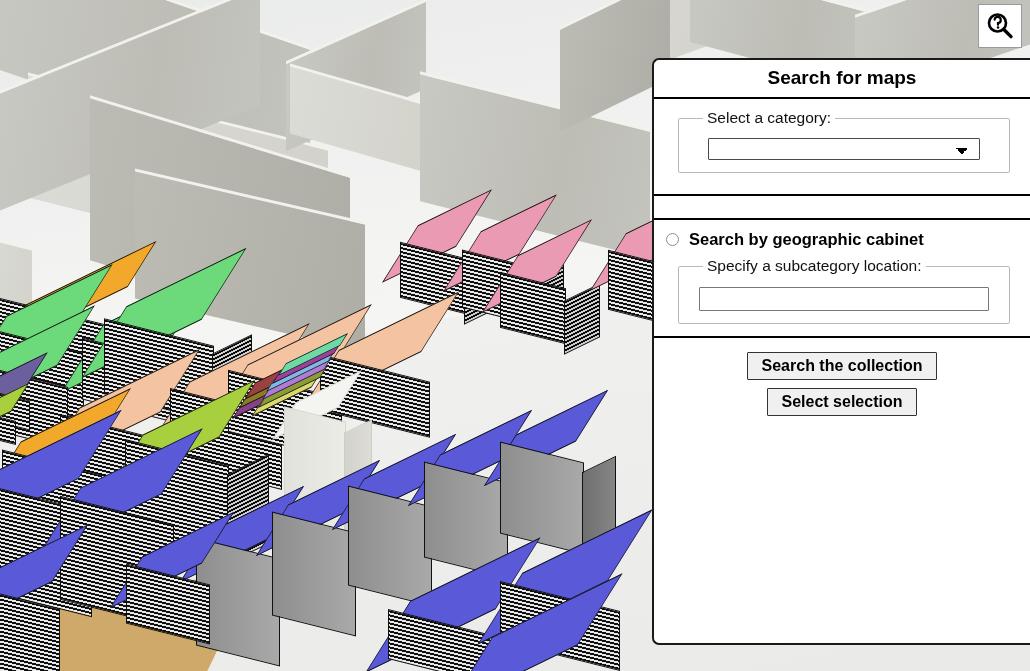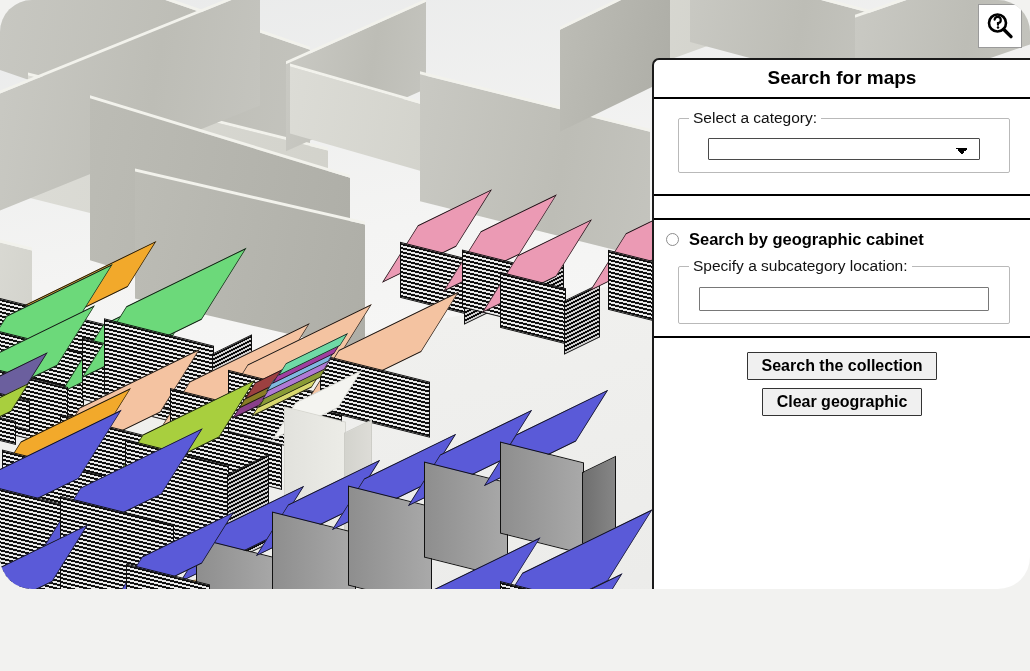--- a/index.html
+++ b/index.html
@@ -3,21 +3,21 @@
 <meta charset="utf-8">
 <style>
   * { box-sizing: border-box; margin: 0; padding: 0; }
   html, body {
     width: 1030px; height: 671px;
     overflow: hidden;
     font-family: "Liberation Sans", sans-serif;
     background: #f2f2f0;
   }
 
-  #app { position: relative; width: 1030px; height: 589px; overflow: hidden; border-radius: 32px; }
+  #app { position: relative; width: 1030px; height: 671px; overflow: hidden; }
 
   
   #scene {
     position: absolute; inset: 0;
     background: linear-gradient(170deg, #e9eaea 0%, #f4f4f3 38%, #fbfbfa 100%);
     overflow: hidden;
   }
   .floor {
     position: absolute; left: -60px; top: 300px;
     width: 1200px; height: 520px;
@@ -175,20 +175,21 @@
   fieldset.group {
     border: 1px solid #b9b9b9;
     border-radius: 2px;
     margin: 0 8px 0 12px;
     padding: 6px 10px 12px 10px;
   }
   fieldset.group legend {
     font-size: 15.5px;
     color: #111;
     padding: 0 4px;
+    margin-left: 14px;
   }
 
   select.dd {
     display: block;
     width: 272px;
     height: 22px;
     margin: 5px auto 0 auto;
     font-family: "Liberation Sans", sans-serif;
     font-size: 13px;
     border: 1px solid #4a4a4a;
@@ -485,17 +486,17 @@
       </div>
 
       <fieldset class="group">
         <legend>Specify a subcategory location:</legend>
         <input class="tf" type="text" placeholder="" style="">
       </fieldset>
     </div>
 
     <div class="section buttons">
       <button class="action">Search the collection</button>
-      <button class="action">Clear geographic</button>
+      <button class="action">Select selection</button>
     </div>
 
   </div>
 </div>
 
 </body></html>

